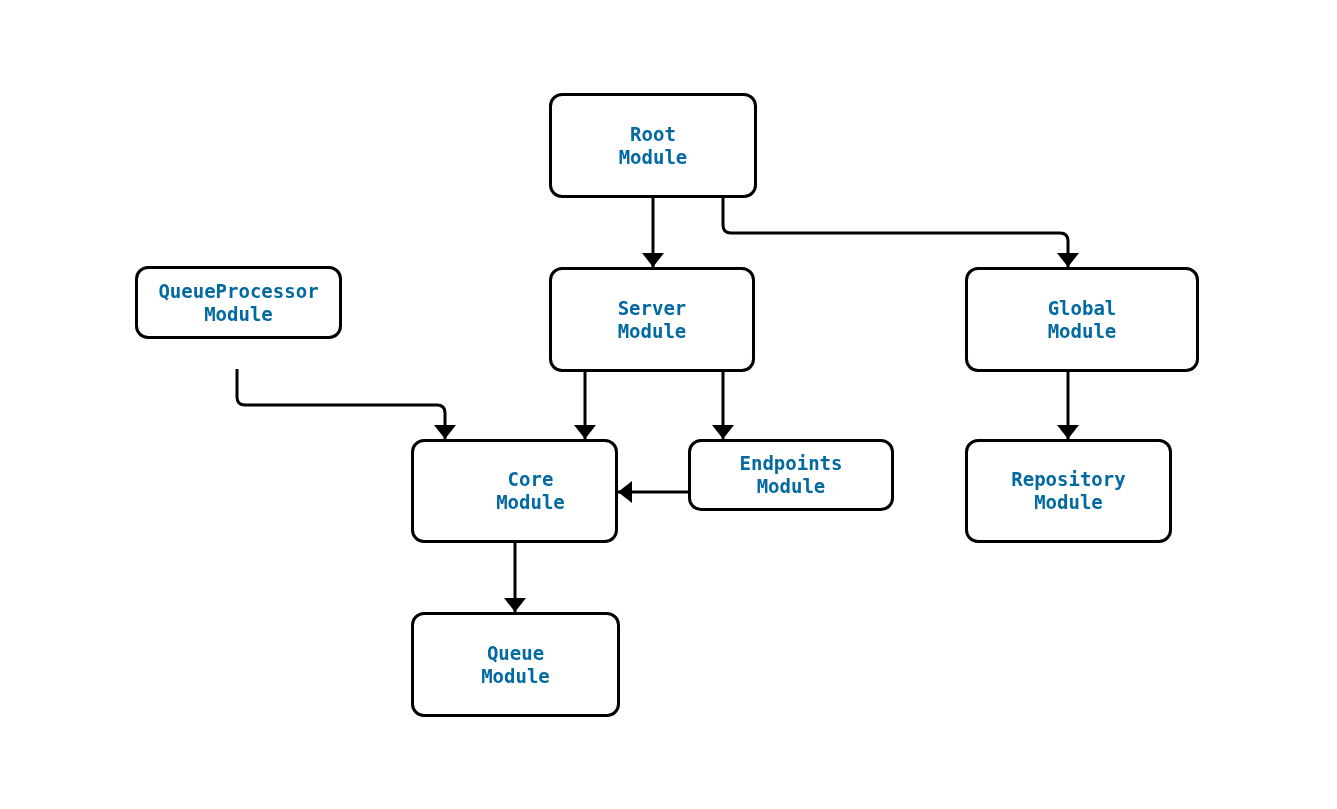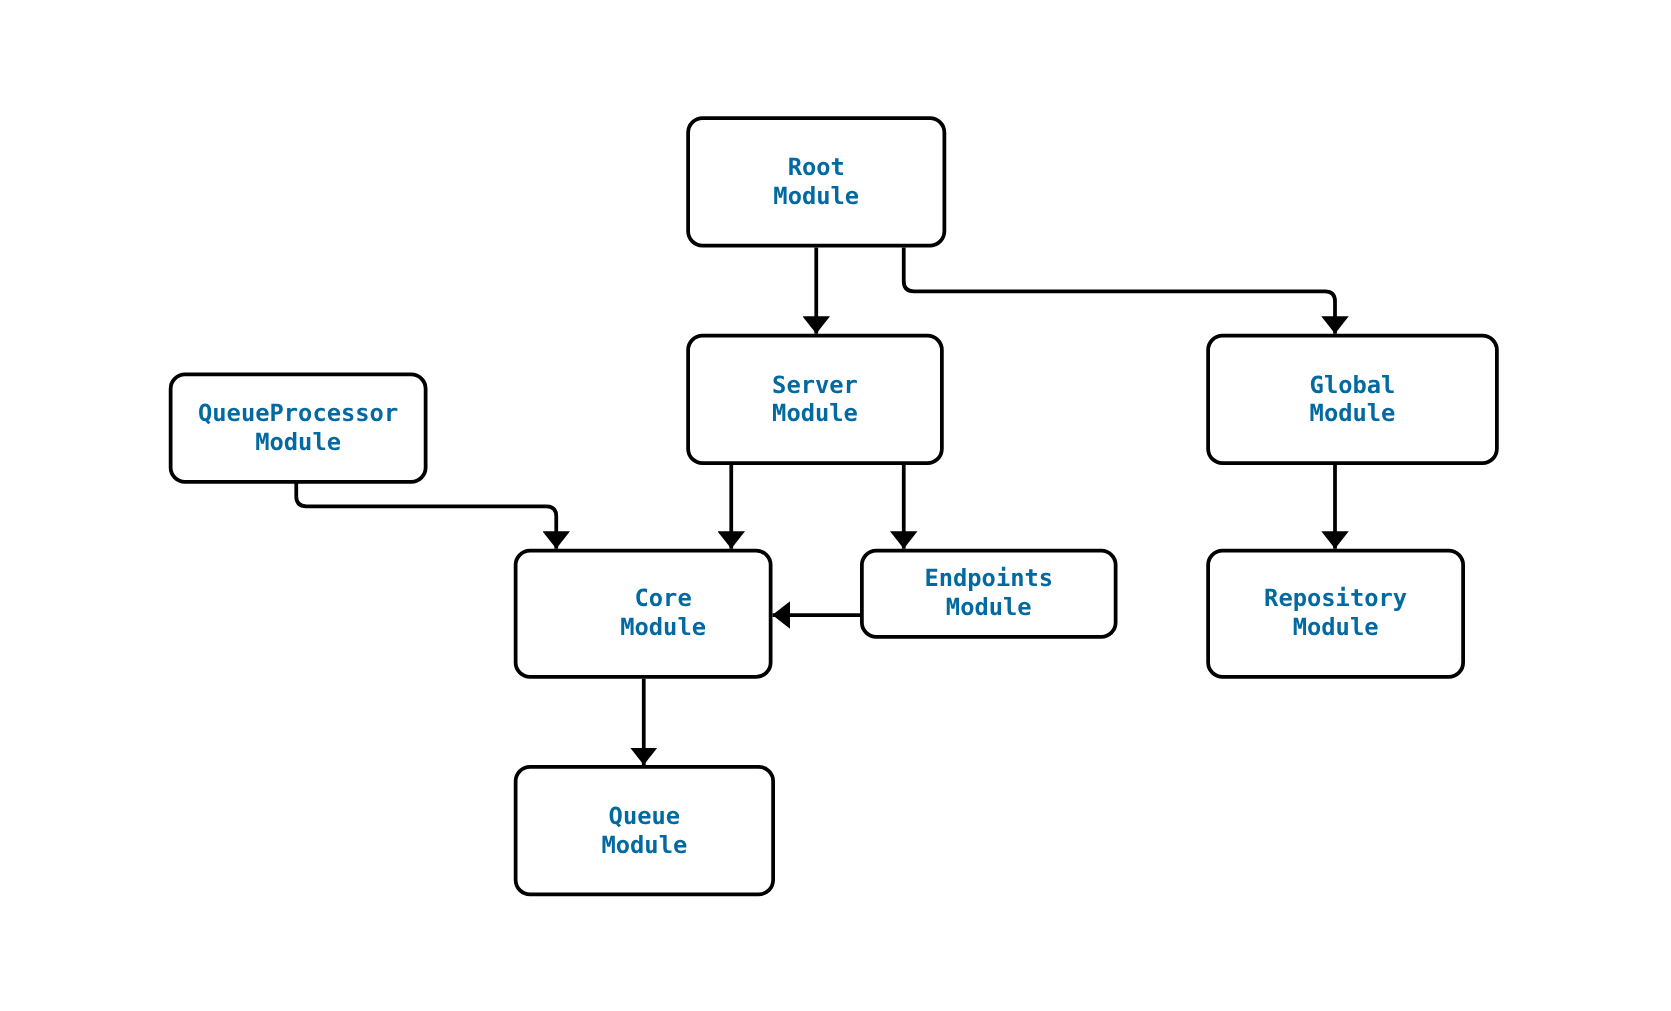--- a/index.html
+++ b/index.html
@@ -46,21 +46,21 @@
     font-size: 19px;
     line-height: 23px;
     color: #0369a1;
     letter-spacing: 0px;
   }
   .node .label span { display: block; }
 
   .node-root          { left: 549px; top:  93px; width: 208px; height: 105px; }
   .node-server        { left: 549px; top: 267px; width: 206px; height: 105px; }
   .node-global        { left: 965px; top: 267px; width: 234px; height: 105px; }
-  .node-queueprocessor{ left: 135px; top: 266px; width: 207px; height: 89px; margin-top: 32px; }
+  .node-queueprocessor{ left: 135px; top: 266px; width: 207px; height: 73px; }
   .node-core          { left: 411px; top: 439px; width: 207px; height: 104px; padding-left: 32px; }
   .node-endpoints     { left: 688px; top: 439px; width: 206px; height: 72px; }
   .node-repository    { left: 965px; top: 439px; width: 207px; height: 104px; }
   .node-queue         { left: 411px; top: 612px; width: 209px; height: 105px; }
 </style>
 </head>
 <body>
 
 <div class="canvas">
 

